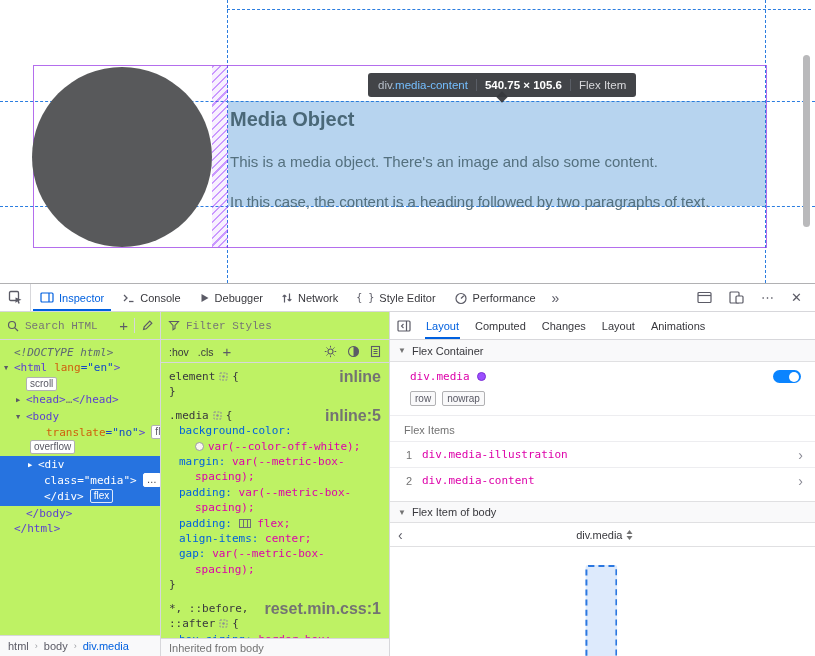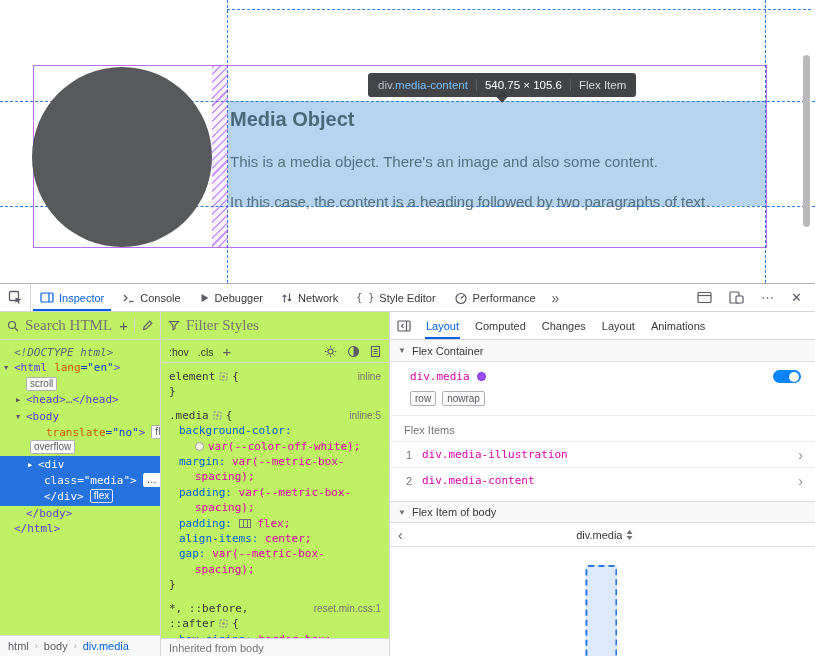--- a/index.html
+++ b/index.html
@@ -17,21 +17,21 @@
   .hatch { position:absolute; left:212px; top:66px; width:16px; height:181px;
            background:repeating-linear-gradient(135deg, rgba(150,50,255,.5) 0 1.5px, rgba(150,50,255,.07) 1.5px 5.5px); }
   .highlight { position:absolute; left:228px; top:101px; width:538px; height:105px; background:rgba(35,125,205,.33); }
   .pg-h2 { position:absolute; left:230px; top:108px; font-size:20px; font-weight:700; color:#4a6878; }
   .pg-p { position:absolute; left:230px; font-size:15px; color:#54707e; }
   .pg-p1 { top:153px; } .pg-p2 { top:193px; }
   .infobar { position:absolute; left:368px; top:73px; height:24px; background:rgba(54,56,61,.94); border-radius:3px;
              display:flex; align-items:center; gap:8px; padding:0 10px; font-size:11.5px; white-space:nowrap; }
   .infobar::after { content:""; position:absolute; left:50%; bottom:-4px; width:8px; height:8px;
              background:rgba(54,56,61,.94); transform:translateX(-50%) rotate(45deg); }
-  .tt-tag { color:#b6bec8; } .tt-cls { color:#75bfff; } .tt-dims { color:#fff; font-weight:400;text-align:center; }
+  .tt-tag { color:#b6bec8; } .tt-cls { color:#75bfff; } .tt-dims { color:#fff; font-weight:700;text-align:center; }
   .tt-flex { color:#d9d9dc; }
   .tt-sep { width:1px; height:12px; background:#5a5e66; }
   .pg-scroll { position:absolute; left:803px; top:55px; width:7px; height:172px; border-radius:4px; background:#b9b9bb; }
 
   
   .devtools { position:absolute; left:0; top:283px; width:815px; height:373px; background:#bef264;
               border-top:1px solid #b1b1b3; font-size:11px; color:#38383d; }
   .dt-toolbar { height:28px; display:flex; align-items:stretch; border-bottom:1px solid #d7d7db; background:#fff; }
   .pick { width:31px; display:flex; align-items:center; justify-content:center; border-right:1px solid #d7d7db; color:#5b5b66; }
   .dt-tab { display:flex; align-items:center; gap:5px; padding:0 9px; position:relative; color:#38383d; }
@@ -41,21 +41,21 @@
   .dt-tab.selected::after { content:""; position:absolute; left:2px; right:2px; bottom:0; height:2px; background:#0060df; }
   .dt-more { display:flex; align-items:center; padding:0 7px; color:#5b5b66; font-size:14px; }
   .dt-right { margin-left:auto; display:flex; align-items:center; gap:17px; padding-right:13px; color:#5b5b66; }
   .dt-right .xi { font-size:13px; }
 
   .panels { display:flex; height:344px; }
   .p-left { width:161px; border-right:1px solid #d7d7db; position:relative; overflow:hidden; }
   .p-mid  { width:229px; border-right:1px solid #d7d7db; position:relative; overflow:hidden; }
   .p-right{ flex:1; position:relative; overflow:hidden; background:#fff; }
   .p-head { height:28px; border-bottom:1px solid #d7d7db; display:flex; align-items:center; gap:6px; padding:0 7px; color:#5b5b66; }
-  .p-head input { border:0; outline:0; flex:1; min-width:30px; font-size:15px; font-family:Liberation Serif, serif; color:#38383d; background:transparent; }
+  .p-head input { border:0; outline:0; flex:1; min-width:30px; font-size:11px; font-family:Liberation Mono, monospace; color:#38383d; background:transparent; }
   .vsep { width:1px; height:15px; background:#d7d7db; }
   .plus { font-size:15px; color:#5b5b66; line-height:1; }
 
   
   .tree { position:absolute; top:29px; left:0; right:0; bottom:21px; overflow:hidden;
           font-family:"DejaVu Sans Mono",monospace; font-size:11px; line-height:15.4px; padding-top:4px; color:#5b5b66; }
   .t-line { white-space:nowrap; }
   .d0 { padding-left:4px; } .d1 { padding-left:16px; } .d2 { padding-left:28px; }
   .c1 { padding-left:30px; } .c2 { padding-left:44px; }
   .arr { display:inline-block; width:10px; font-size:7px; color:#5b5b66; vertical-align:1px; }
@@ -76,21 +76,21 @@
   .crumb.current { color:#0060df; }
 
   
   .rtoolbar { position:absolute; top:29px; left:0; right:0; height:22px; border-bottom:1px solid #d7d7db;
               display:flex; align-items:center; gap:9px; padding:0 8px; color:#38383d; }
   .rt-lbl { font-size:10.5px; }
   .rt-right { margin-left:auto; display:flex; align-items:center; gap:10px; color:#5b5b66; }
   .rules { position:absolute; top:52px; left:0; right:0; bottom:18px; overflow:hidden; padding:5px 8px 0 8px;
            font-family:"DejaVu Sans Mono",monospace; font-size:11px; line-height:15.4px; color:#38383d; }
   .r-line { display:flex; align-items:center; gap:4px; white-space:nowrap; }
-  .r-loc { margin-left:auto; color:#737373; font-size:10px; font-family:"Liberation Sans",sans-serif; }
+  .r-loc { margin-left:auto; color:#737373; font-size:16px; font-family:"Liberation Sans",sans-serif;font-weight:bold; }
   .prop { padding-left:26px; text-indent:-16px; white-space:nowrap; }
   .pname { color:#0060df; } .pval { color:#dd00a9; }
   .pcont { padding-left:26px; white-space:nowrap; }
   .swatch { display:inline-block; width:9px; height:9px; border-radius:50%; background:#faf7f1;
             border:1px solid #9a9aa0; margin-right:4px; vertical-align:-1px; }
   .rule-gap { height:8px; }
   .inherited { position:absolute; left:0; right:0; bottom:0; height:18px; border-top:1px solid #d7d7db;
                background:#f9f9fa; color:#737373; display:flex; align-items:center; padding:0 8px; font-size:11px; }
 
   

